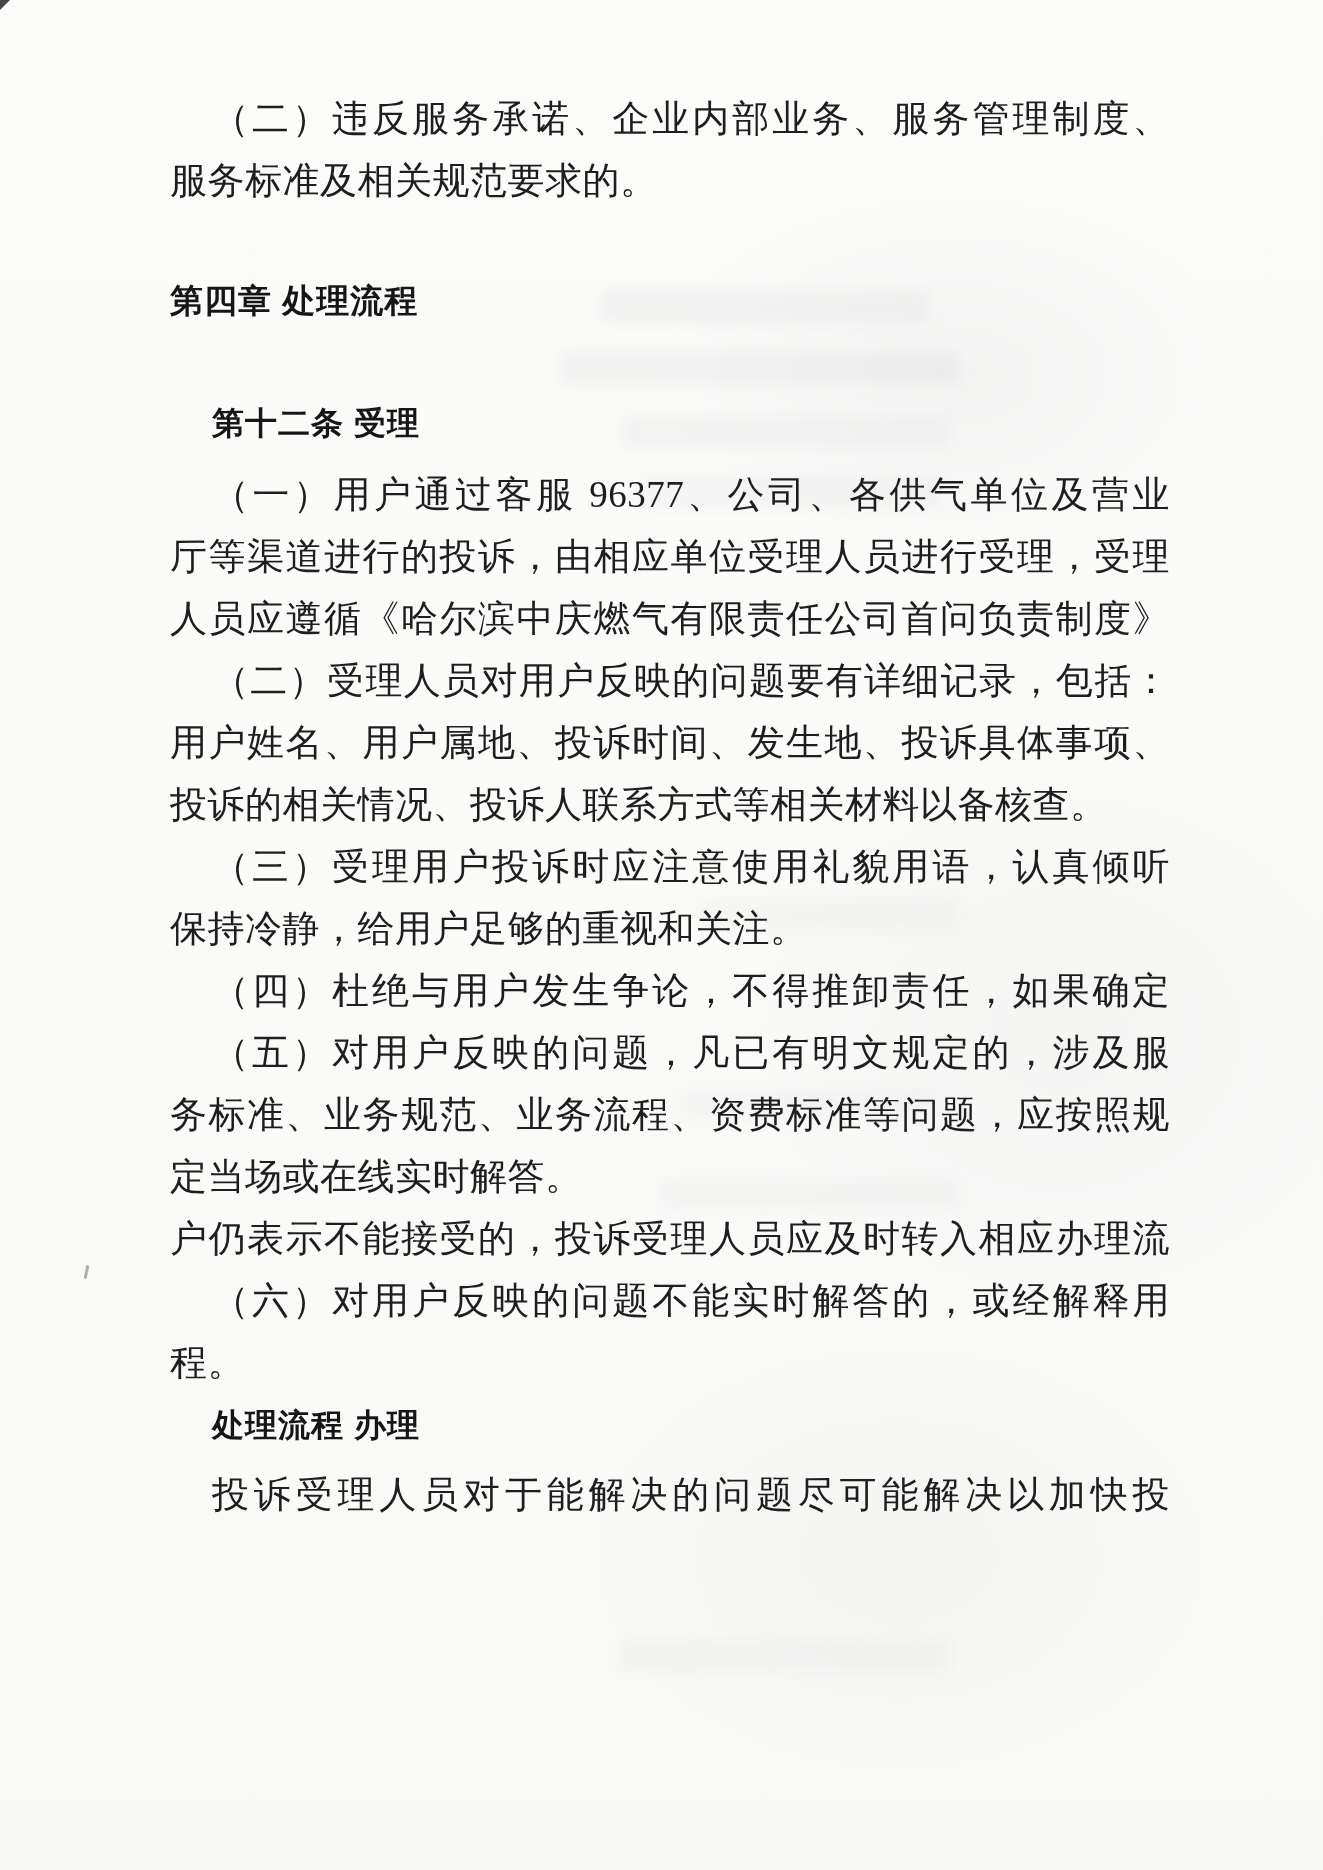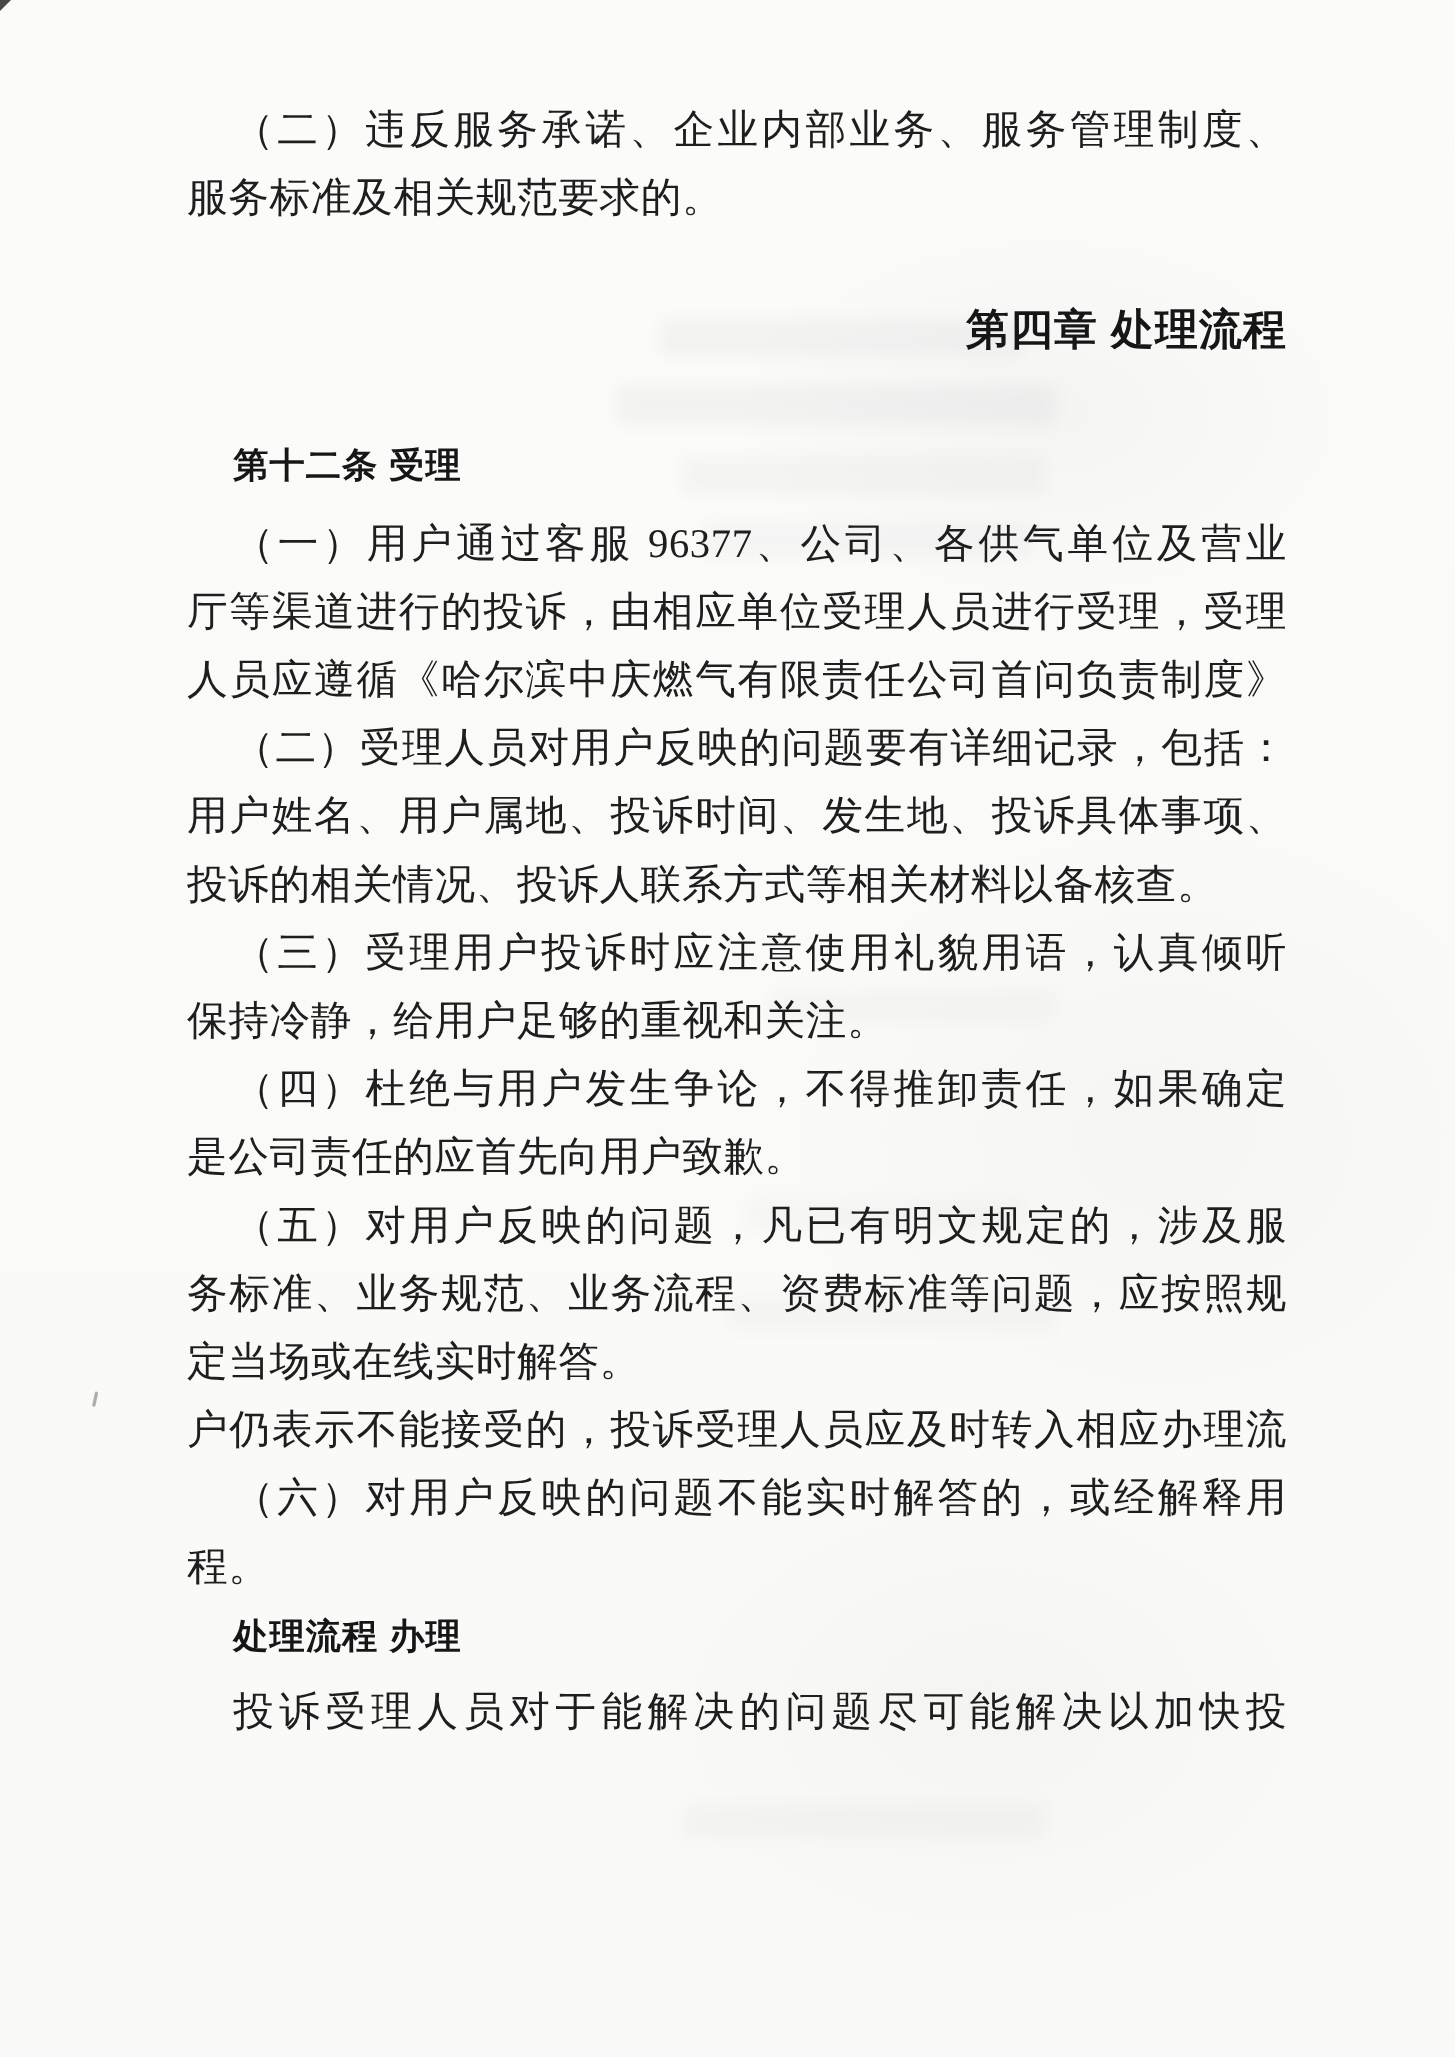--- a/index.html
+++ b/index.html
@@ -70,23 +70,23 @@
     text-align: justify;
     text-align-last: justify;
     text-justify: inter-character;
   }
   .indent { text-indent: 42px; }
 
   .chapter {
     margin: 58px 0 0 0;
     font-family: "Liberation Sans", "DejaVu Sans", sans-serif;
     font-weight: bold;
-    font-size: 39px;
+    font-size: 33px;
     line-height: 62px;
-    text-align: right;
+    text-align: left;
     color: #161616;
     letter-spacing: 1px;
   }
   .section {
     margin: 0;
     font-family: "Liberation Sans", "DejaVu Sans", sans-serif;
     font-weight: bold;
     font-size: 32px;
     line-height: 62px;
     text-indent: 42px;
@@ -139,21 +139,20 @@
     <p class="ln just">人员应遵循《哈尔滨中庆燃气有限责任公司首问负责制度》</p>
 
     <p class="ln indent just">（二）受理人员对用户反映的问题要有详细记录，包括：</p>
     <p class="ln just">用户姓名、用户属地、投诉时间、发生地、投诉具体事项、</p>
     <p class="ln">投诉的相关情况、投诉人联系方式等相关材料以备核查。</p>
 
     <p class="ln indent just">（三）受理用户投诉时应注意使用礼貌用语，认真倾听</p>
     <p class="ln">保持冷静，给用户足够的重视和关注。</p>
 
     <p class="ln indent just">（四）杜绝与用户发生争论，不得推卸责任，如果确定</p>
-    <p class="ln">是公司责任的应首先向用户致歉。</p>
 
     <p class="ln indent just">（五）对用户反映的问题，凡已有明文规定的，涉及服</p>
     <p class="ln just">务标准、业务规范、业务流程、资费标准等问题，应按照规</p>
     <p class="ln">定当场或在线实时解答。</p>
 
     <p class="ln just">户仍表示不能接受的，投诉受理人员应及时转入相应办理流</p>
     <p class="ln indent just">（六）对用户反映的问题不能实时解答的，或经解释用</p>
     <p class="ln">程。</p>
 
     <h2 class="section s13">处理流程 办理</h2>

